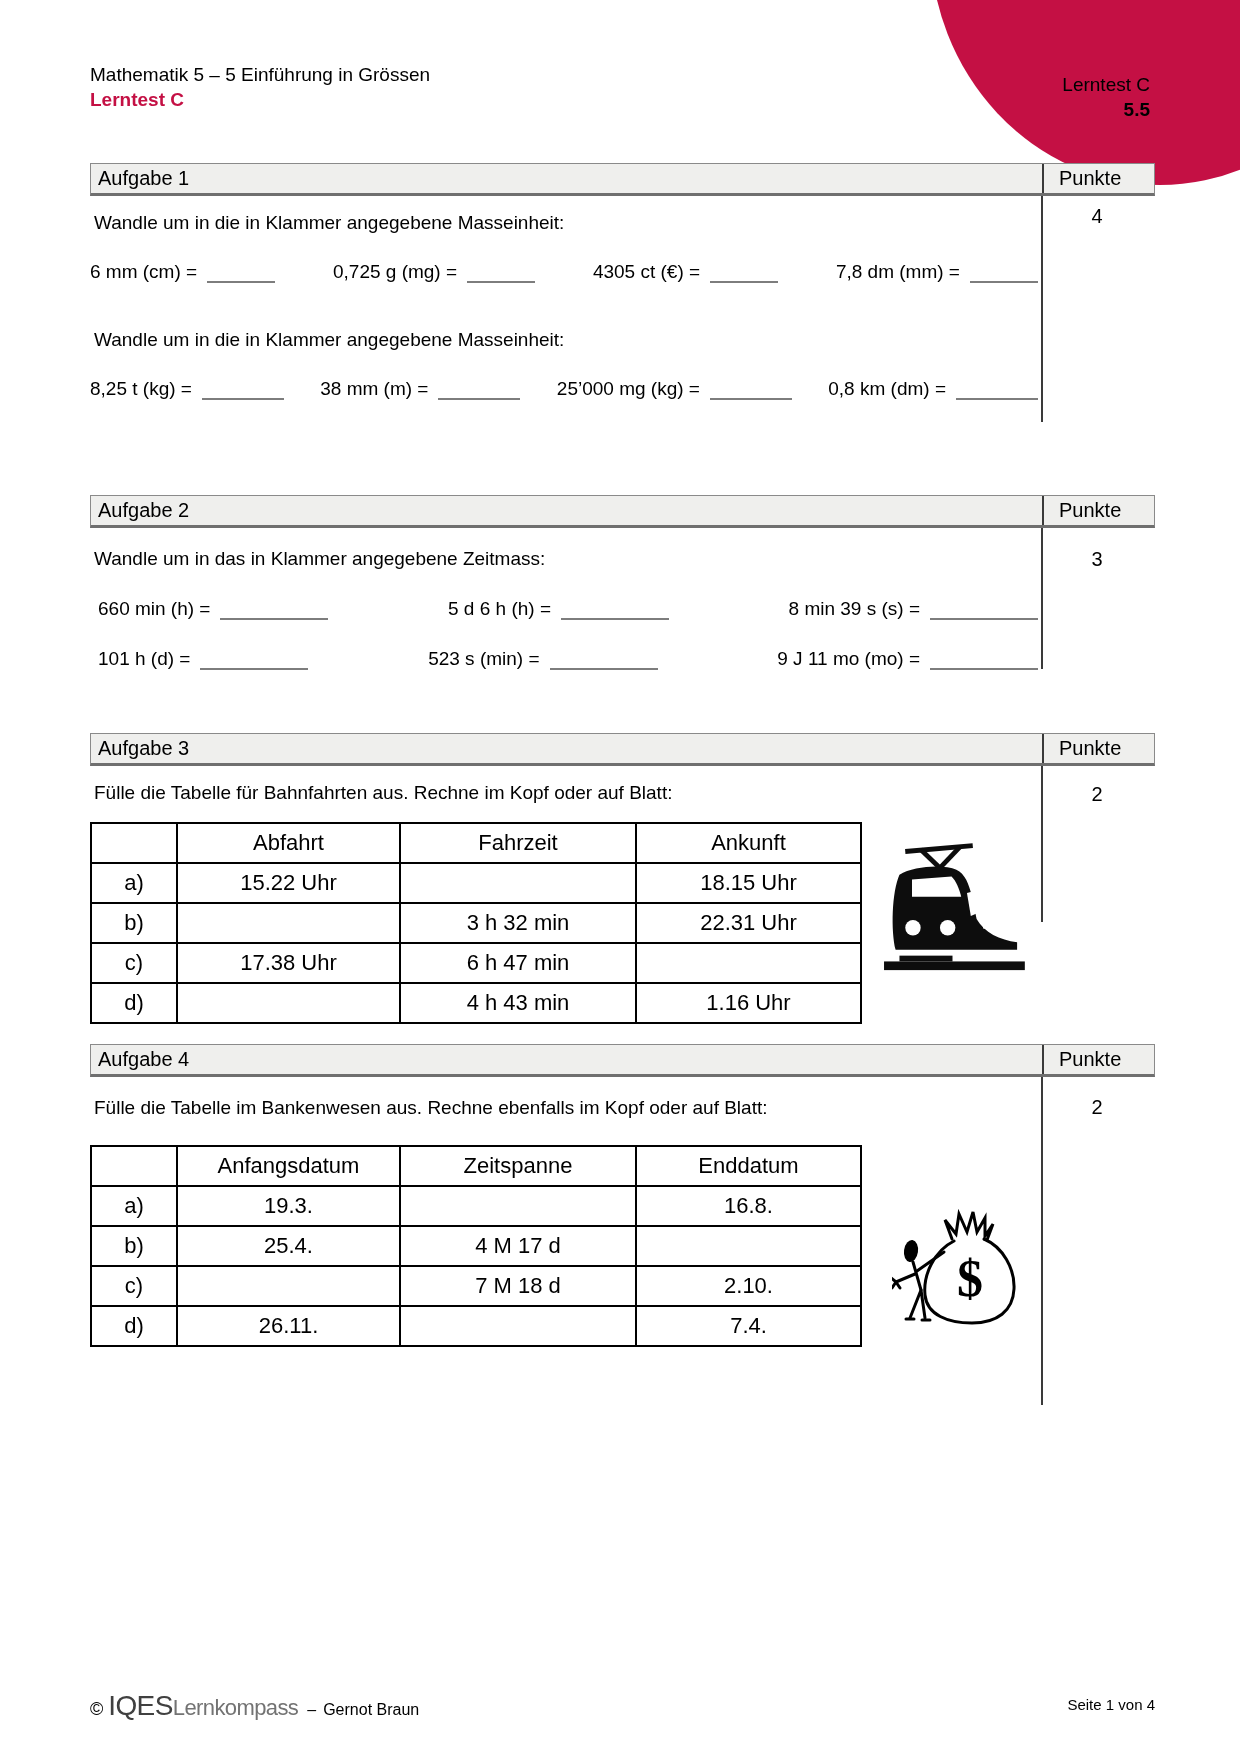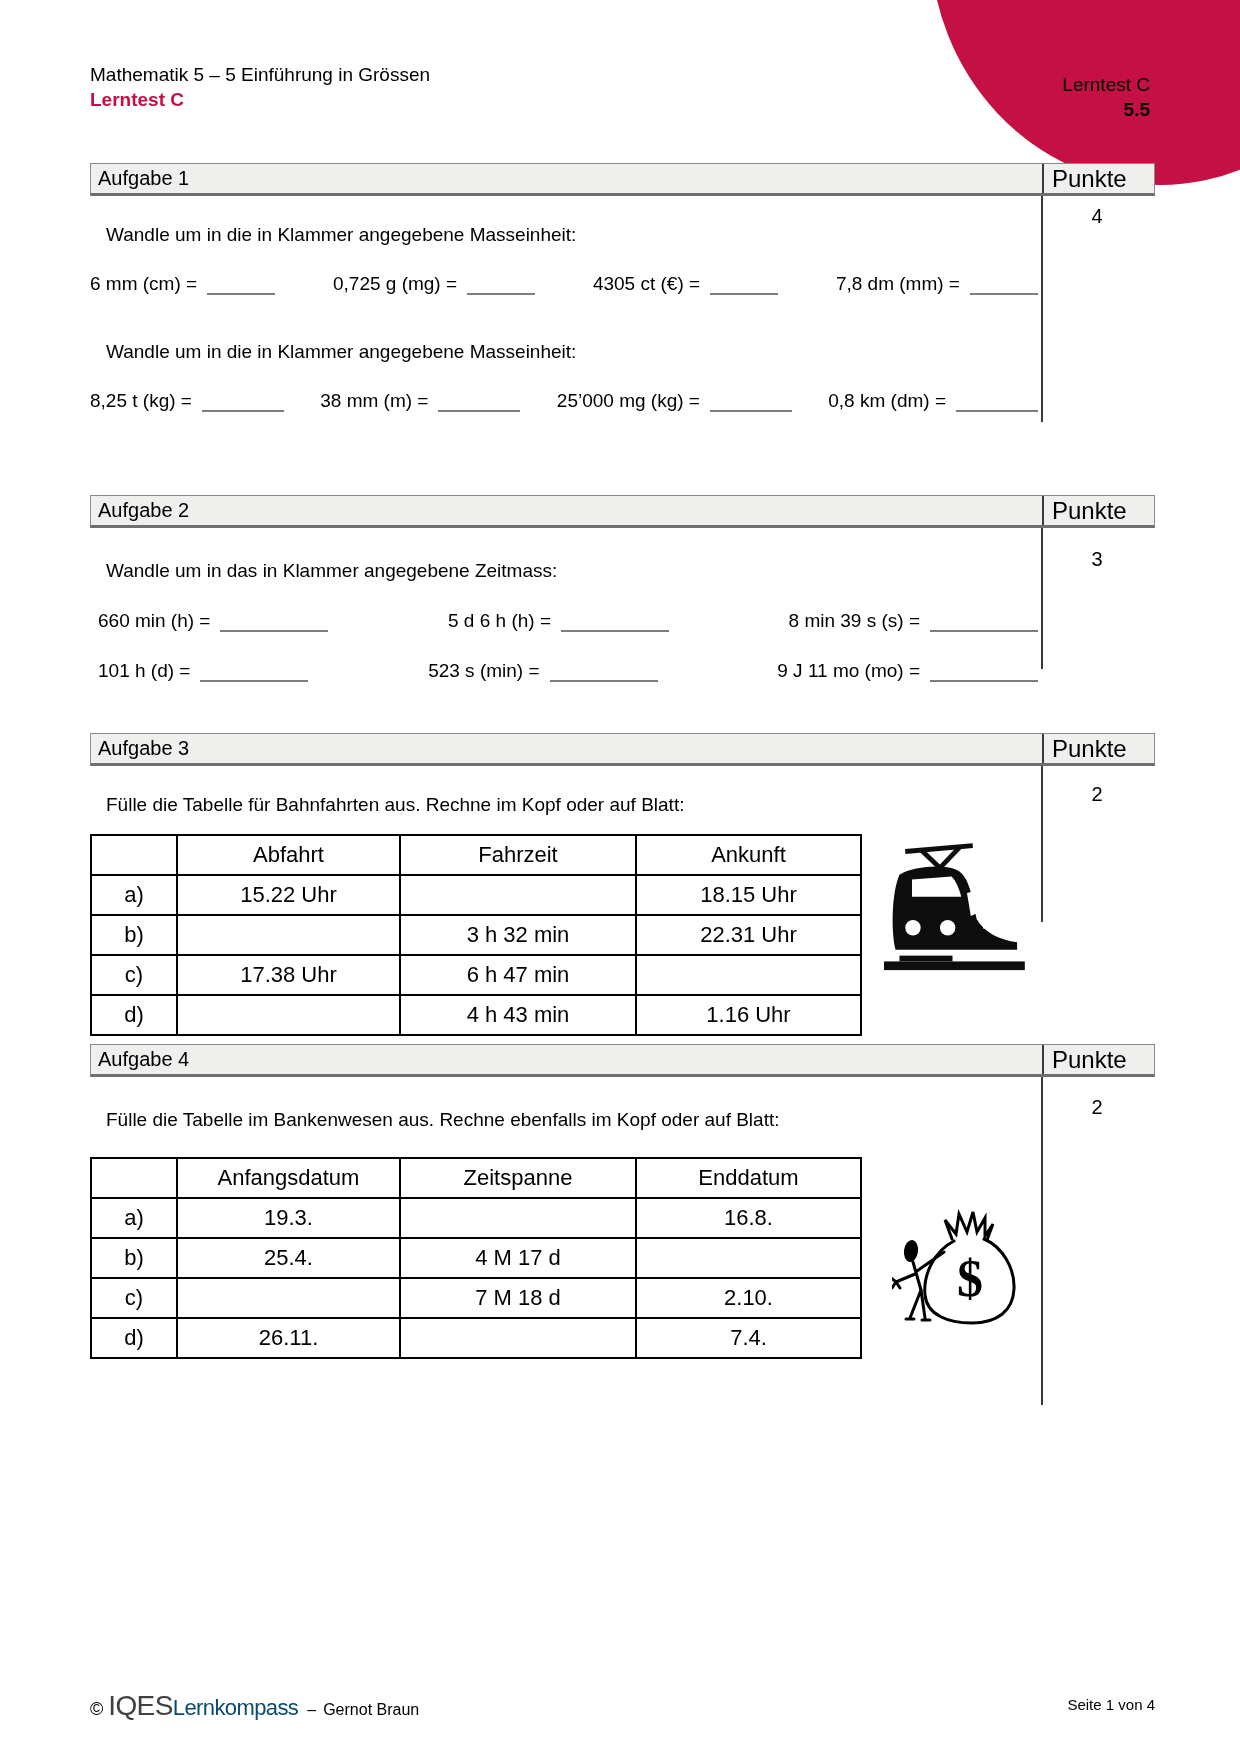--- a/index.html
+++ b/index.html
@@ -16,27 +16,27 @@
   
   .doc-header{position:absolute; left:90px; top:62px; font-size:19px; line-height:25px;}
   .doc-header .test{color:#c41044; font-weight:bold;}
   
   .task{position:absolute; left:90px; width:1065px;}
   .t1{top:163px}.t2{top:495px}.t3{top:733px}.t4{top:1044px}
   .task-header{display:flex; height:33px; box-sizing:border-box; background:#efefed;
                border:1px solid #8a8a8a; border-bottom:3px solid #6f6f6f; align-items:center;}
   .task-title{width:951px; box-sizing:border-box; padding-left:7px; font-size:20px;}
   .points-head{flex:1; border-left:2px solid #3a3a3a; align-self:stretch;
-               display:flex; align-items:center; padding-left:8px; font-size:24px;}
+               display:flex; align-items:center; padding-left:15px; font-size:20px;}
   .task-body{position:relative; font-size:19px;}
   .vline{position:absolute; left:951px; top:0; width:2px; background:#3a3a3a;}
   .t1 .vline{height:226px}.t2 .vline{height:141px}.t3 .vline{height:156px}.t4 .vline{height:328px}
   .points-val{position:absolute; left:953px; width:108px; text-align:center; font-size:20px;}
   .t1 .points-val{top:9px}.t2 .points-val{top:20px}.t3 .points-val{top:17px}.t4 .points-val{top:19px}
-  .instr{margin:16px; font-size:19px;}
+  .instr{margin:4px; font-size:19px;}
   .t1 .content{padding-top:12px;} .t2 .content{padding-top:16px;}
   .t3 .content{padding-top:12px;} .t4 .content{padding-top:16px;}
   .t1 .instr2{margin-top:46px;}
   .fill-row{display:flex; justify-content:space-between; width:948px; margin-top:27px; font-size:19px;}
   .fill-item{display:flex; align-items:flex-end; white-space:nowrap;}
   .blank{display:inline-block; border-bottom:2px solid #7d7d7d; height:19px; margin-left:10px;}
   .t1 .blank{width:68px;}
   .t1 .row2 .blank{width:82px;}
   .t2 .fill-row{width:940px; padding-left:8px; margin-top:28px;}
   .t2 .blank{width:108px;}
@@ -46,21 +46,21 @@
   .grid td{border:2px solid #000; height:40px; box-sizing:border-box;
            text-align:center; padding:0 6px;}
   .cw0{width:86px}.cw1{width:223px}.cw2{width:236px}.cw3{width:225px}
   .icon-wrap{position:absolute;}
   .t3 .icon-wrap{left:780px; top:72px;}
   .t4 .icon-wrap{left:802px; top:112px;}
   
   .footer{position:absolute; left:90px; top:1690px; display:flex; align-items:baseline; white-space:nowrap;}
   .f-copy{font-size:18px; margin-right:5px;}
   .f-iqes{color:#404040; font-size:28px; letter-spacing:-0.6px;}
-  .f-lern{color:#0c4a6e; font-size:22px; letter-spacing:-0.6px;}
+  .f-lern{color:#737373; font-size:22px; letter-spacing:-0.6px;}
   .f-dash{font-size:16px; margin:0 7px 0 9px;}
   .f-author{font-size:16px;}
   .page-num{position:absolute; right:85px; top:1696px; font-size:15px;margin-left:36px;}
 </style>
 </head>
 <body>
 
 <div class="page">
 
   <div class="blob"></div>

